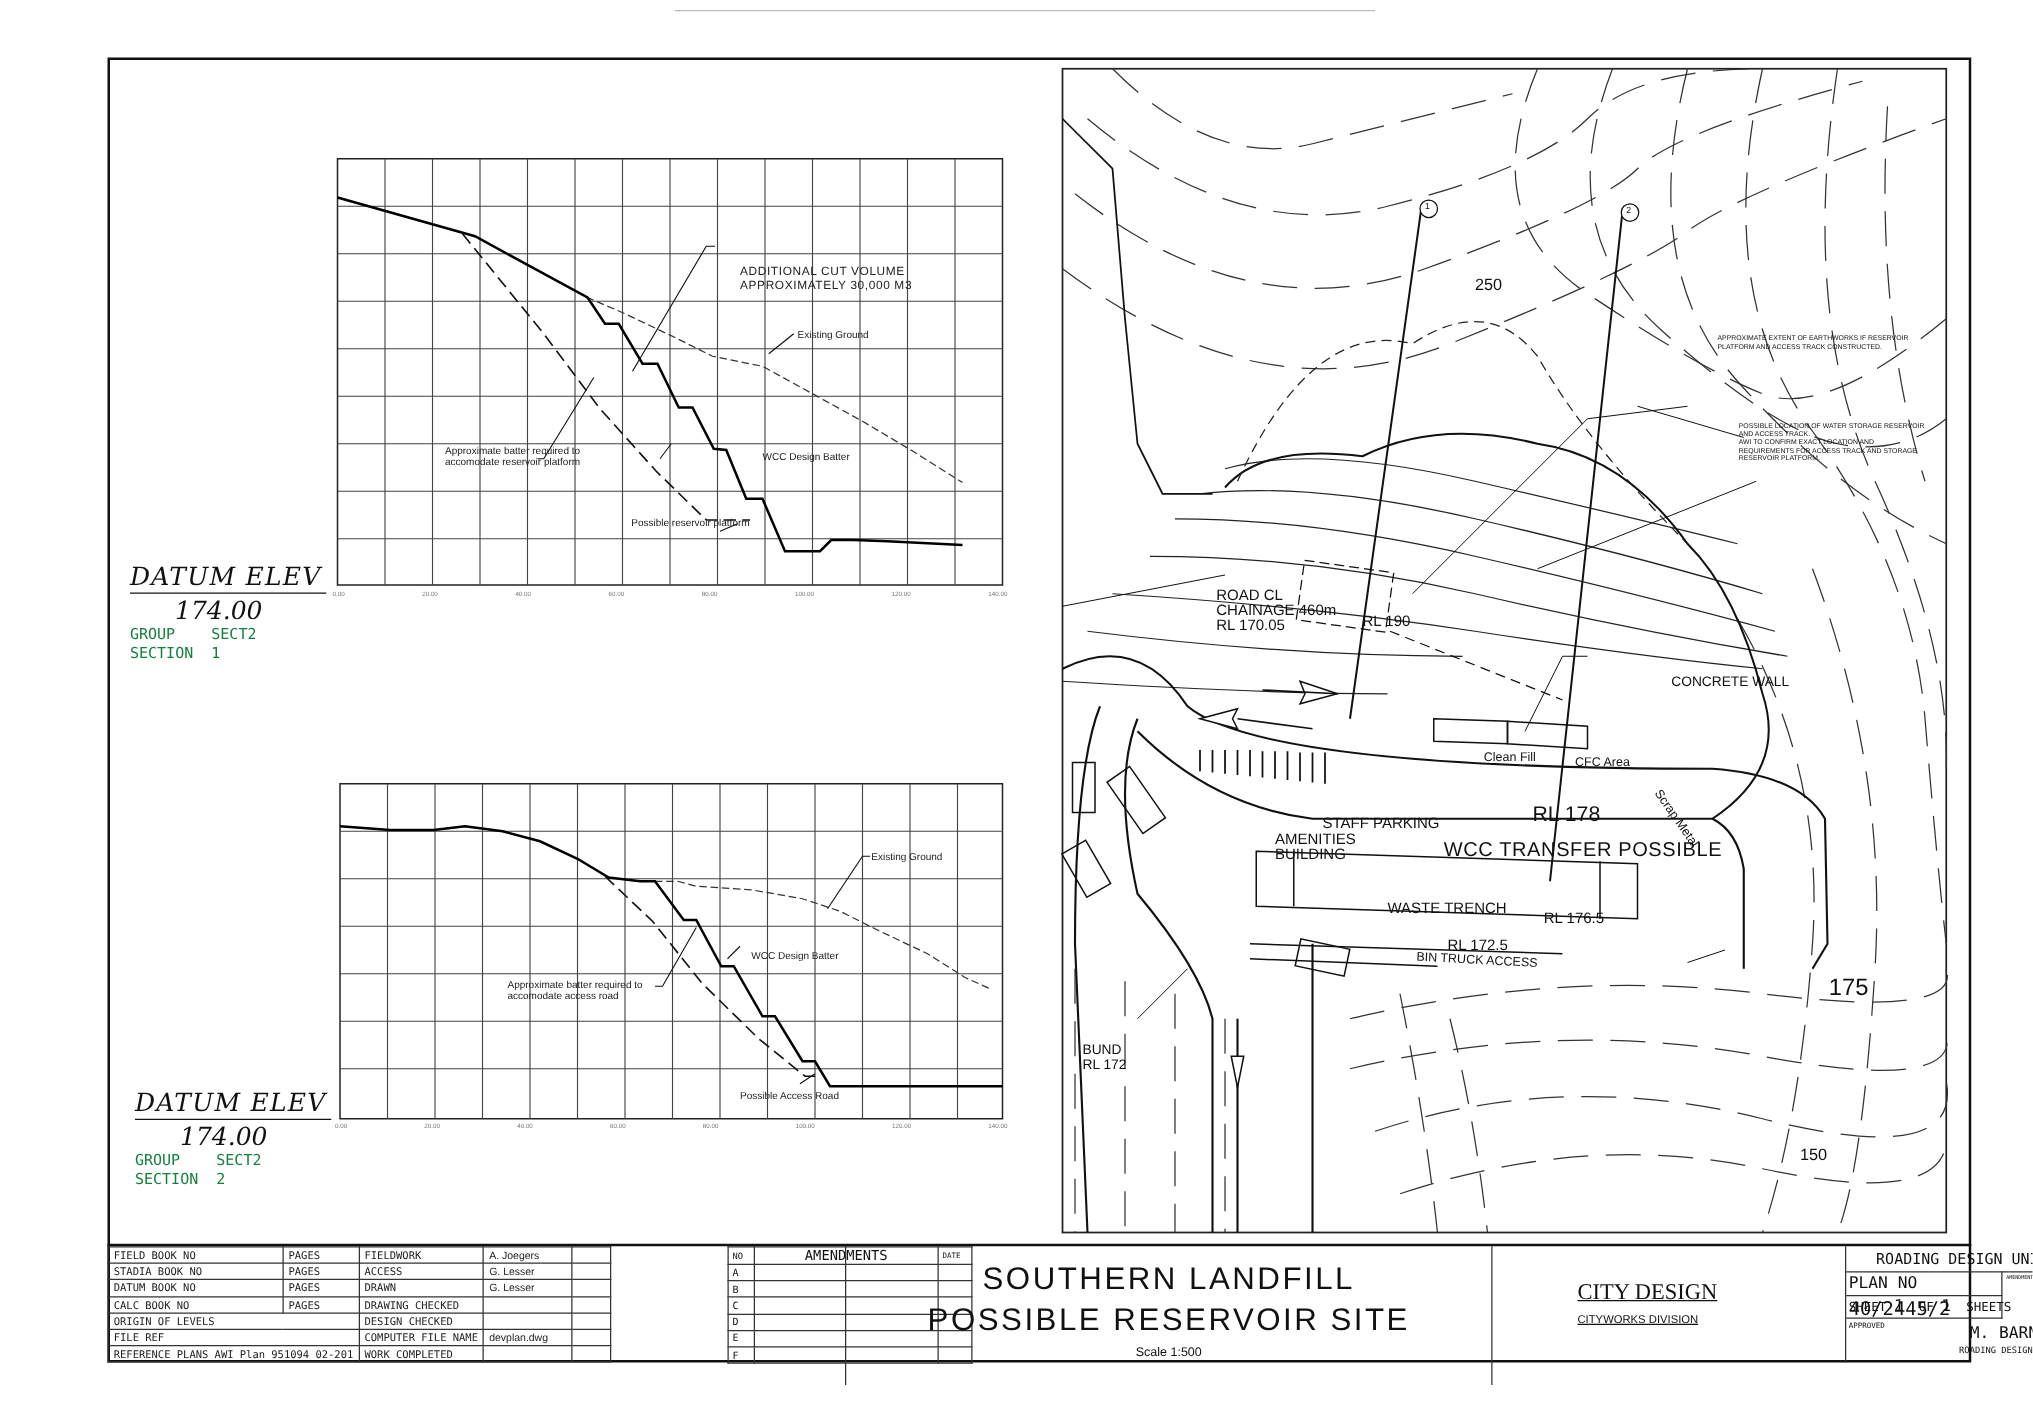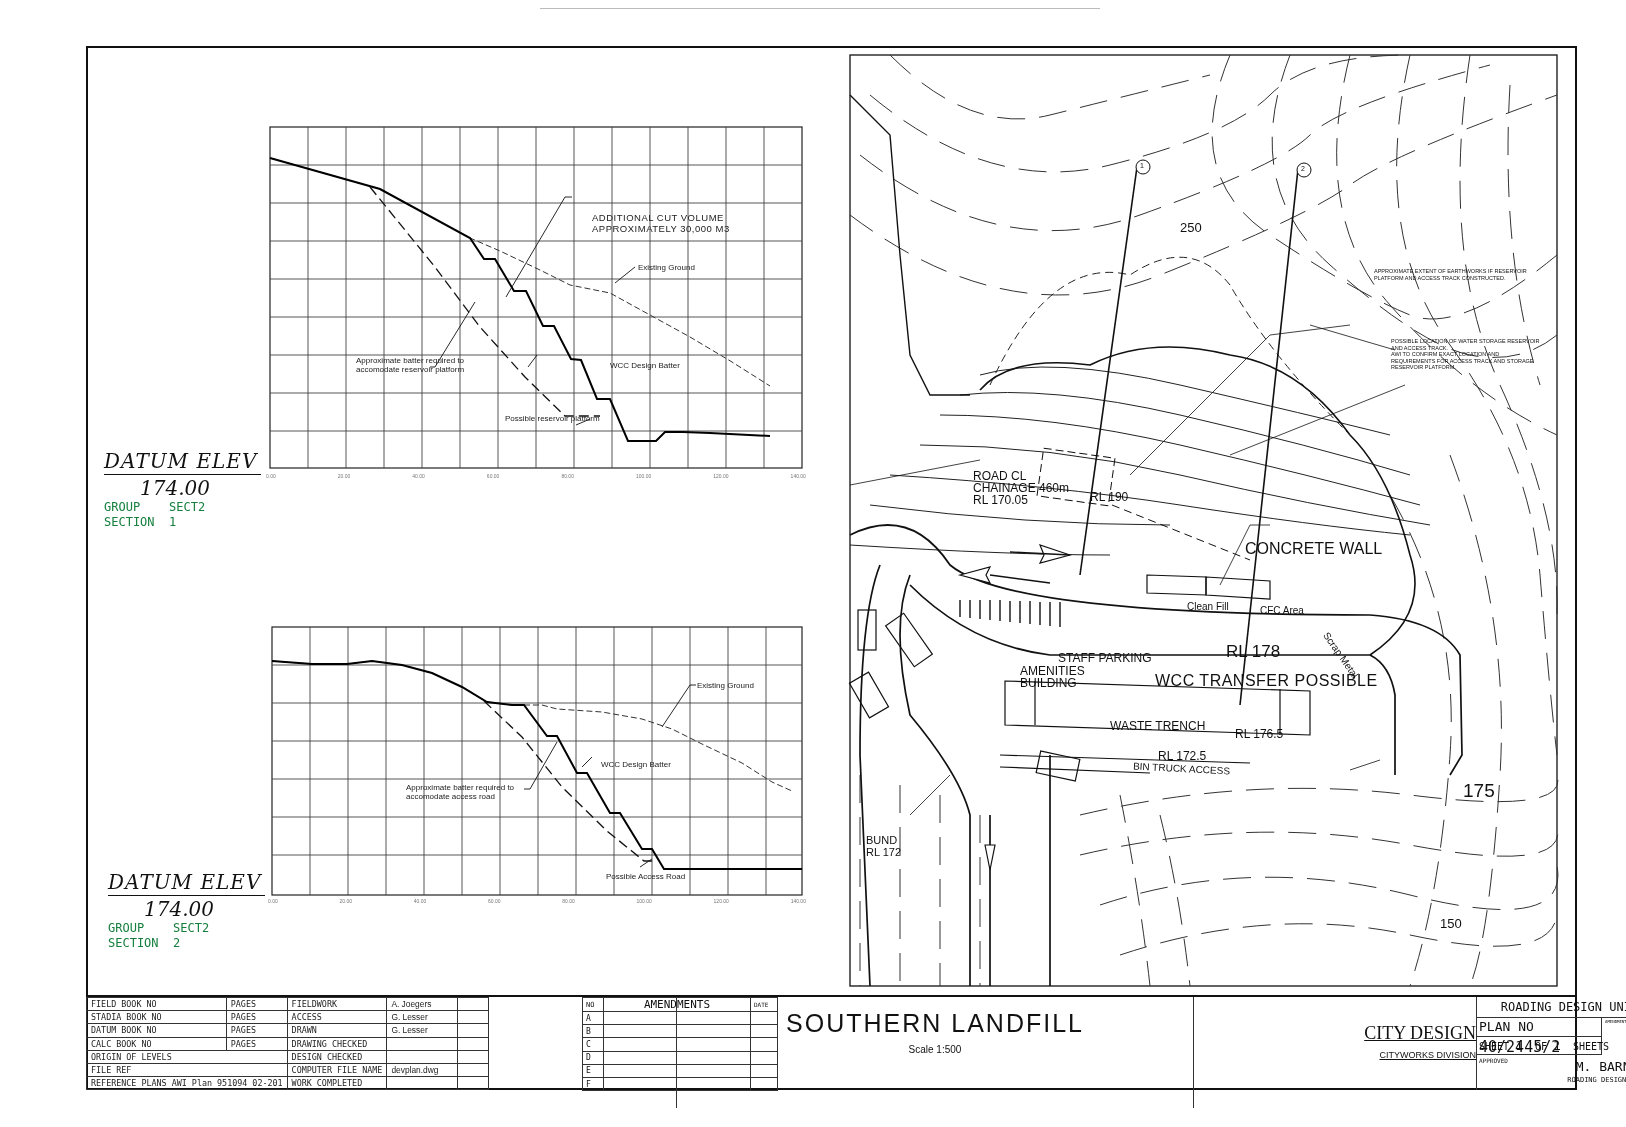--- a/index.html
+++ b/index.html
@@ -17,21 +17,21 @@
   .maptxt{position:absolute;white-space:nowrap;font-family:"Liberation Sans",sans-serif;color:#111;}
   .tb{position:absolute;left:86px;top:995px;width:1491px;height:95px;border-top:2px solid #111;box-sizing:border-box;font-family:"DejaVu Sans Mono",monospace;}
   .tbtab{position:absolute;left:0;top:0;border-collapse:collapse;font-size:8.4px;color:#222;}
   .tbtab td{border:1px solid #333;height:12.2px;padding:0 4px;white-space:nowrap;}
   .amend{position:absolute;left:496px;top:0;border-collapse:collapse;font-size:8px;}
   .amend td{border:1px solid #333;height:12.2px;padding:0 3px;}
   .title{position:absolute;left:590px;top:0;width:516px;height:111px;border-left:1px solid #333;border-right:1px solid #333;text-align:center;font-family:"Liberation Sans",sans-serif;}
   .title .l1{font-size:25px;letter-spacing:2px;margin-top:12px;font-weight:300;}
   .title .l2{font-size:25px;letter-spacing:2px;margin-top:4px;}
   .title .sc{font-size:10px;margin-top:6px;}
-  .city{position:absolute;left:1106px;top:0;width:284px;height:93px;text-align:right;}
+  .city{position:absolute;left:1106px;top:0;width:284px;height:93px;text-align:left;}
   .city .cd{font-family:"Liberation Serif",serif;font-size:18px;text-decoration:underline;margin-top:26px;margin-left:70px;}
   .city .cw{font-family:"Liberation Sans",sans-serif;font-size:9px;text-decoration:underline;margin-top:6px;margin-left:70px;}
   .rdu{position:absolute;left:1390px;top:0;width:185px;height:93px;border-left:1px solid #333;font-family:"DejaVu Sans Mono",monospace;}
   .rdu .row{position:absolute;left:0;border-bottom:1px solid #333;width:100%;}
 </style>
 </head>
 <body>
 
 <div class="topmark"></div>
 <div class="frame"></div>
@@ -97,21 +97,21 @@
   <path d="M310 140 L320 130" stroke="#111" stroke-width="0.9" fill="none"></path>
   <path d="M390 100 L418 58 L424 58" stroke="#111" stroke-width="0.9" fill="none"></path>
   <path d="M368 240 L380 232" stroke="#111" stroke-width="0.9" fill="none"></path>
 </svg>
 <div class="lbl" style="left:697px;top:681px">Existing Ground</div>
 <div class="lbl" style="left:601px;top:760px">WCC Design Batter</div>
 <div class="lbl" style="left:406px;top:783px;line-height:9px">
   <div>Approximate batter required to</div>
   <div>accomodate access road</div>
 </div>
-<div class="lbl" style="left:606px;top:872px">Possible Access Road</div>
+<div class="lbl" style="left:592px;top:872px">Possible Access Road</div>
 <div class="lbl" style="left:268px;top:898px;width:538px;font-size:5px;color:#777;display:flex;justify-content:space-between">
   <span>0.00</span>
     <span>20.00</span>
     <span>40.00</span>
     <span>60.00</span>
     <span>80.00</span>
     <span>100.00</span>
     <span>120.00</span>
     <span>140.00</span>
 </div>
@@ -222,21 +222,21 @@
 <div class="maptxt" style="left:1463px;top:780px;font-size:19px">175</div>
 <div class="maptxt" style="left:1440px;top:916px;font-size:13px">150</div>
 <div class="maptxt" style="left:1140px;top:162px;font-size:7px">1</div>
 <div class="maptxt" style="left:1301px;top:165px;font-size:7px">2</div>
 <div class="maptxt" style="left:973px;top:470px;font-size:12px;line-height:12px">
   <div>ROAD CL</div>
   <div>CHAINAGE 460m</div>
   <div>RL 170.05</div>
 </div>
 <div class="maptxt" style="left:1090px;top:490px;font-size:12px">RL 190</div>
-<div class="maptxt" style="left:1245px;top:540px;font-size:16px">CONCRETE WALL</div>
+<div class="maptxt" style="left:1337px;top:540px;font-size:11px">CONCRETE WALL</div>
 <div class="maptxt" style="left:1187px;top:601px;font-size:10px">Clean Fill</div>
 <div class="maptxt" style="left:1260px;top:605px;font-size:10px">CFC Area</div>
 <div class="maptxt" style="left:1330px;top:630px;font-size:10px;transform:rotate(55deg);transform-origin:left top">Scrap Metal</div>
 <div class="maptxt" style="left:1058px;top:651px;font-size:12px">STAFF PARKING</div>
 <div class="maptxt" style="left:1020px;top:665px;font-size:12px;line-height:12px">
   <div>AMENITIES</div>
   <div>BUILDING</div>
 </div>
 <div class="maptxt" style="left:1226px;top:642px;font-size:17px">RL 178</div>
 <div class="maptxt" style="left:1155px;top:672px;font-size:16px;letter-spacing:.5px">WCC TRANSFER POSSIBLE</div>
@@ -345,20 +345,21 @@
         </tr>
     <tr>
           <td>F</td>
           <td></td>
           <td></td>
         </tr>
   </tbody>
     </table>
   <div class="title">
     <div class="l1">SOUTHERN LANDFILL</div>
+    <div class="l2">POSSIBLE RESERVOIR SITE</div>
     <div class="sc">Scale 1:500</div>
   </div>
   <div class="city">
     <div class="cd">CITY DESIGN</div>
     <div class="cw">CITYWORKS DIVISION</div>
   </div>
   <div class="rdu">
     <div class="row" style="top:0;height:20px;text-align:center;font-size:12px;line-height:20px">ROADING DESIGN UNIT</div>
     <div class="row" style="top:20px;height:20px;width:125px;border-right:1px solid #333;font-size:13px;line-height:20px;padding-left:2px;box-sizing:border-box"><span>PLAN NO</span> <span style="font-size:15px">40/2445/2</span></div>
     <div class="abs" style="left:128px;top:22px;font-size:4px">AMENDMENT</div>

